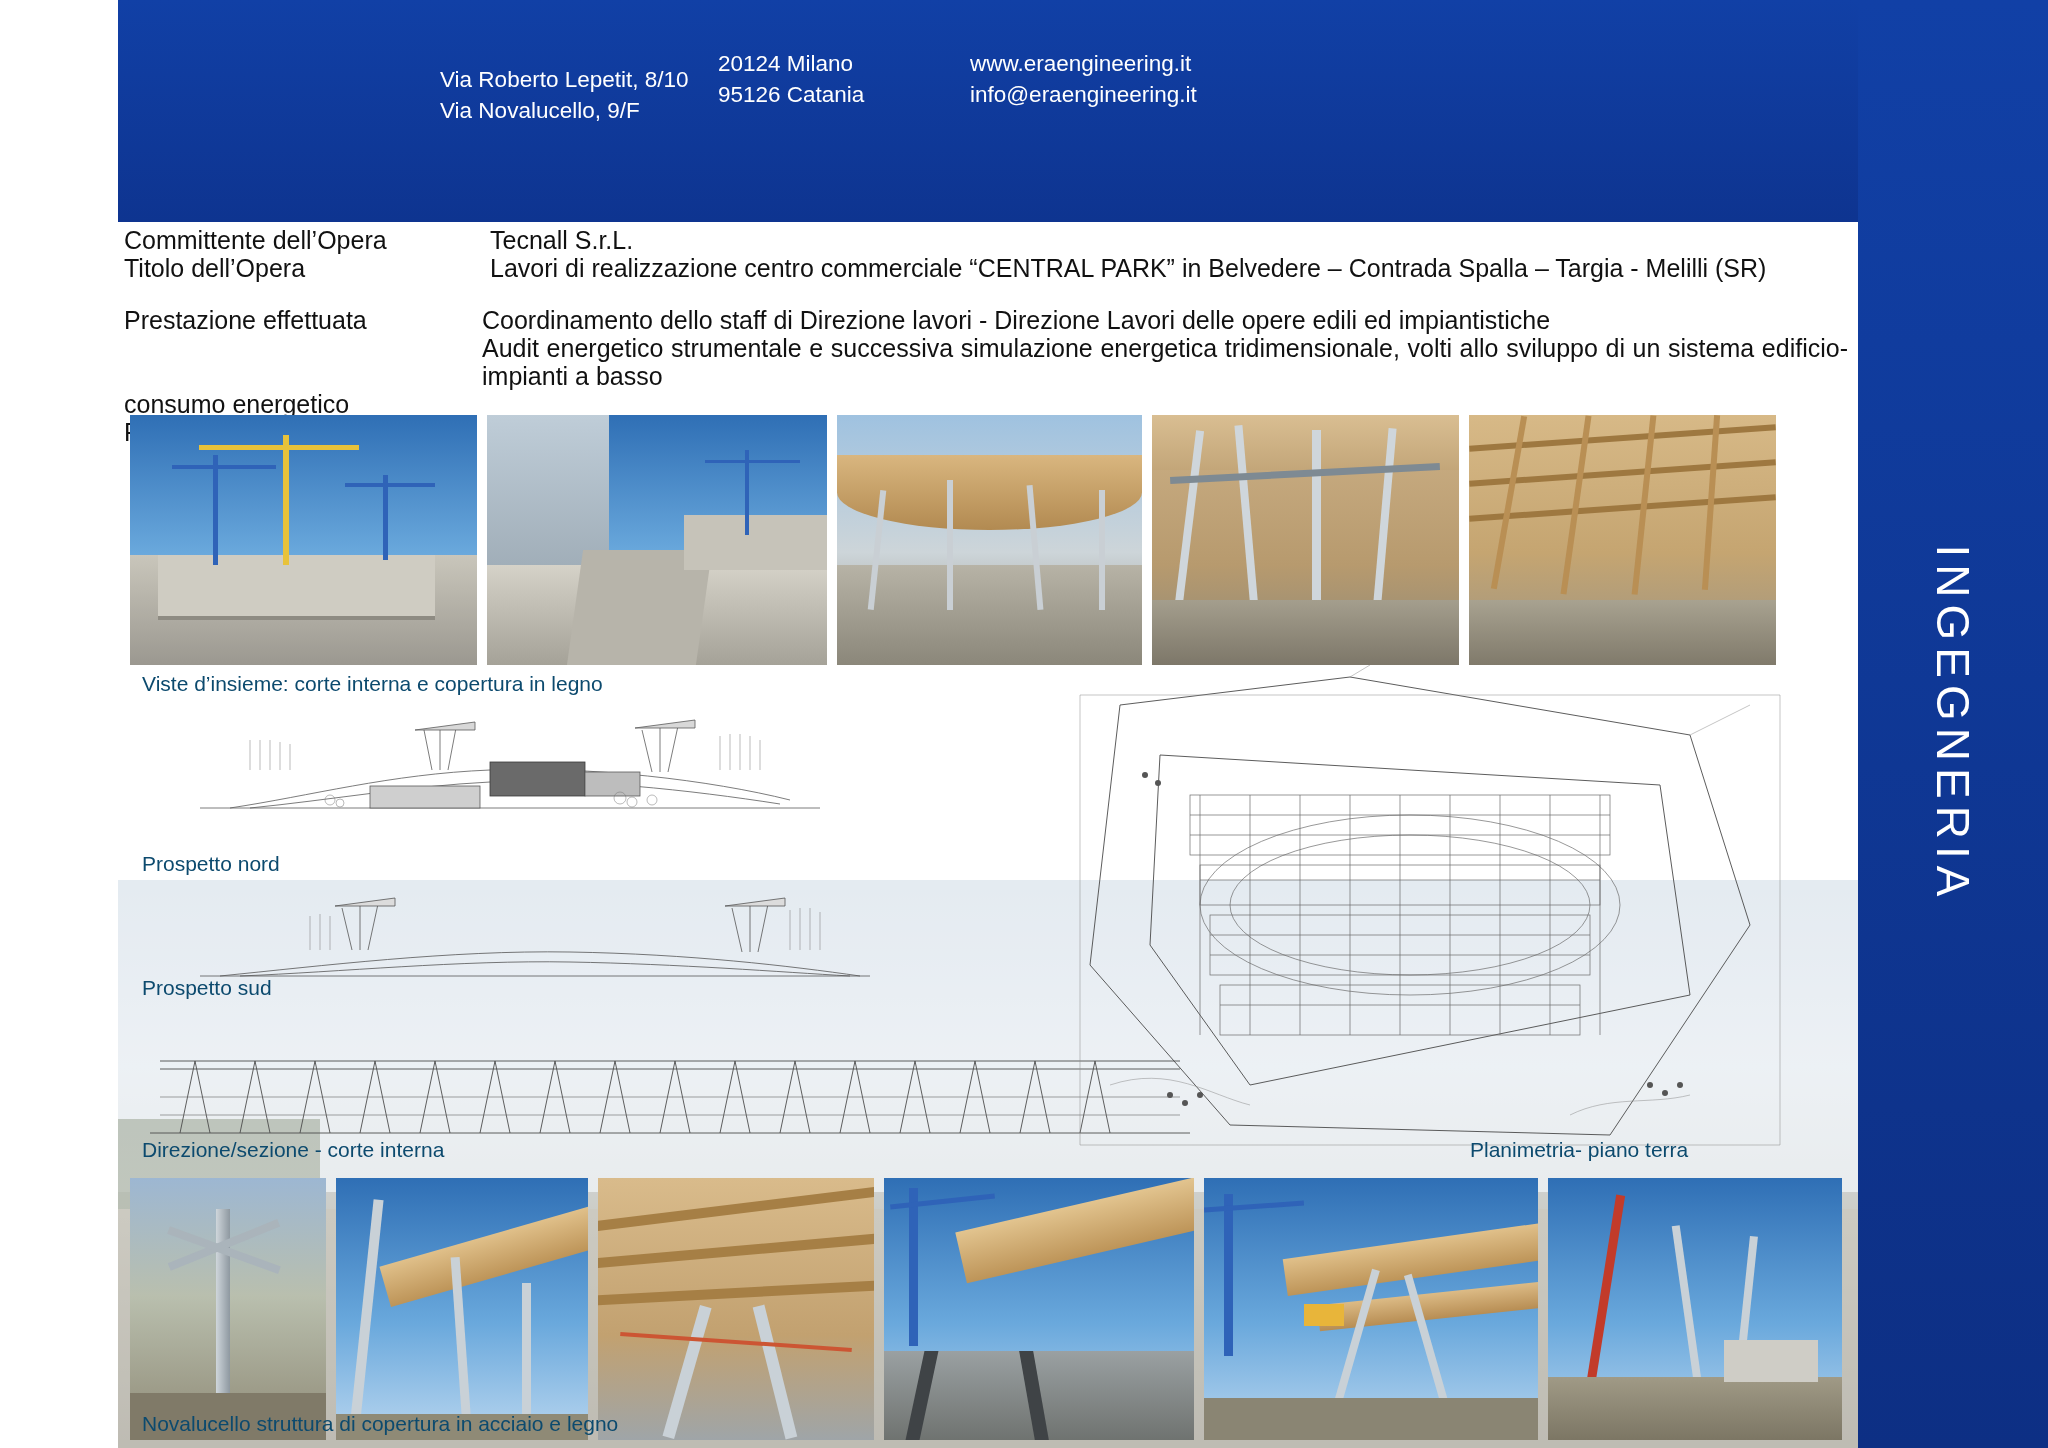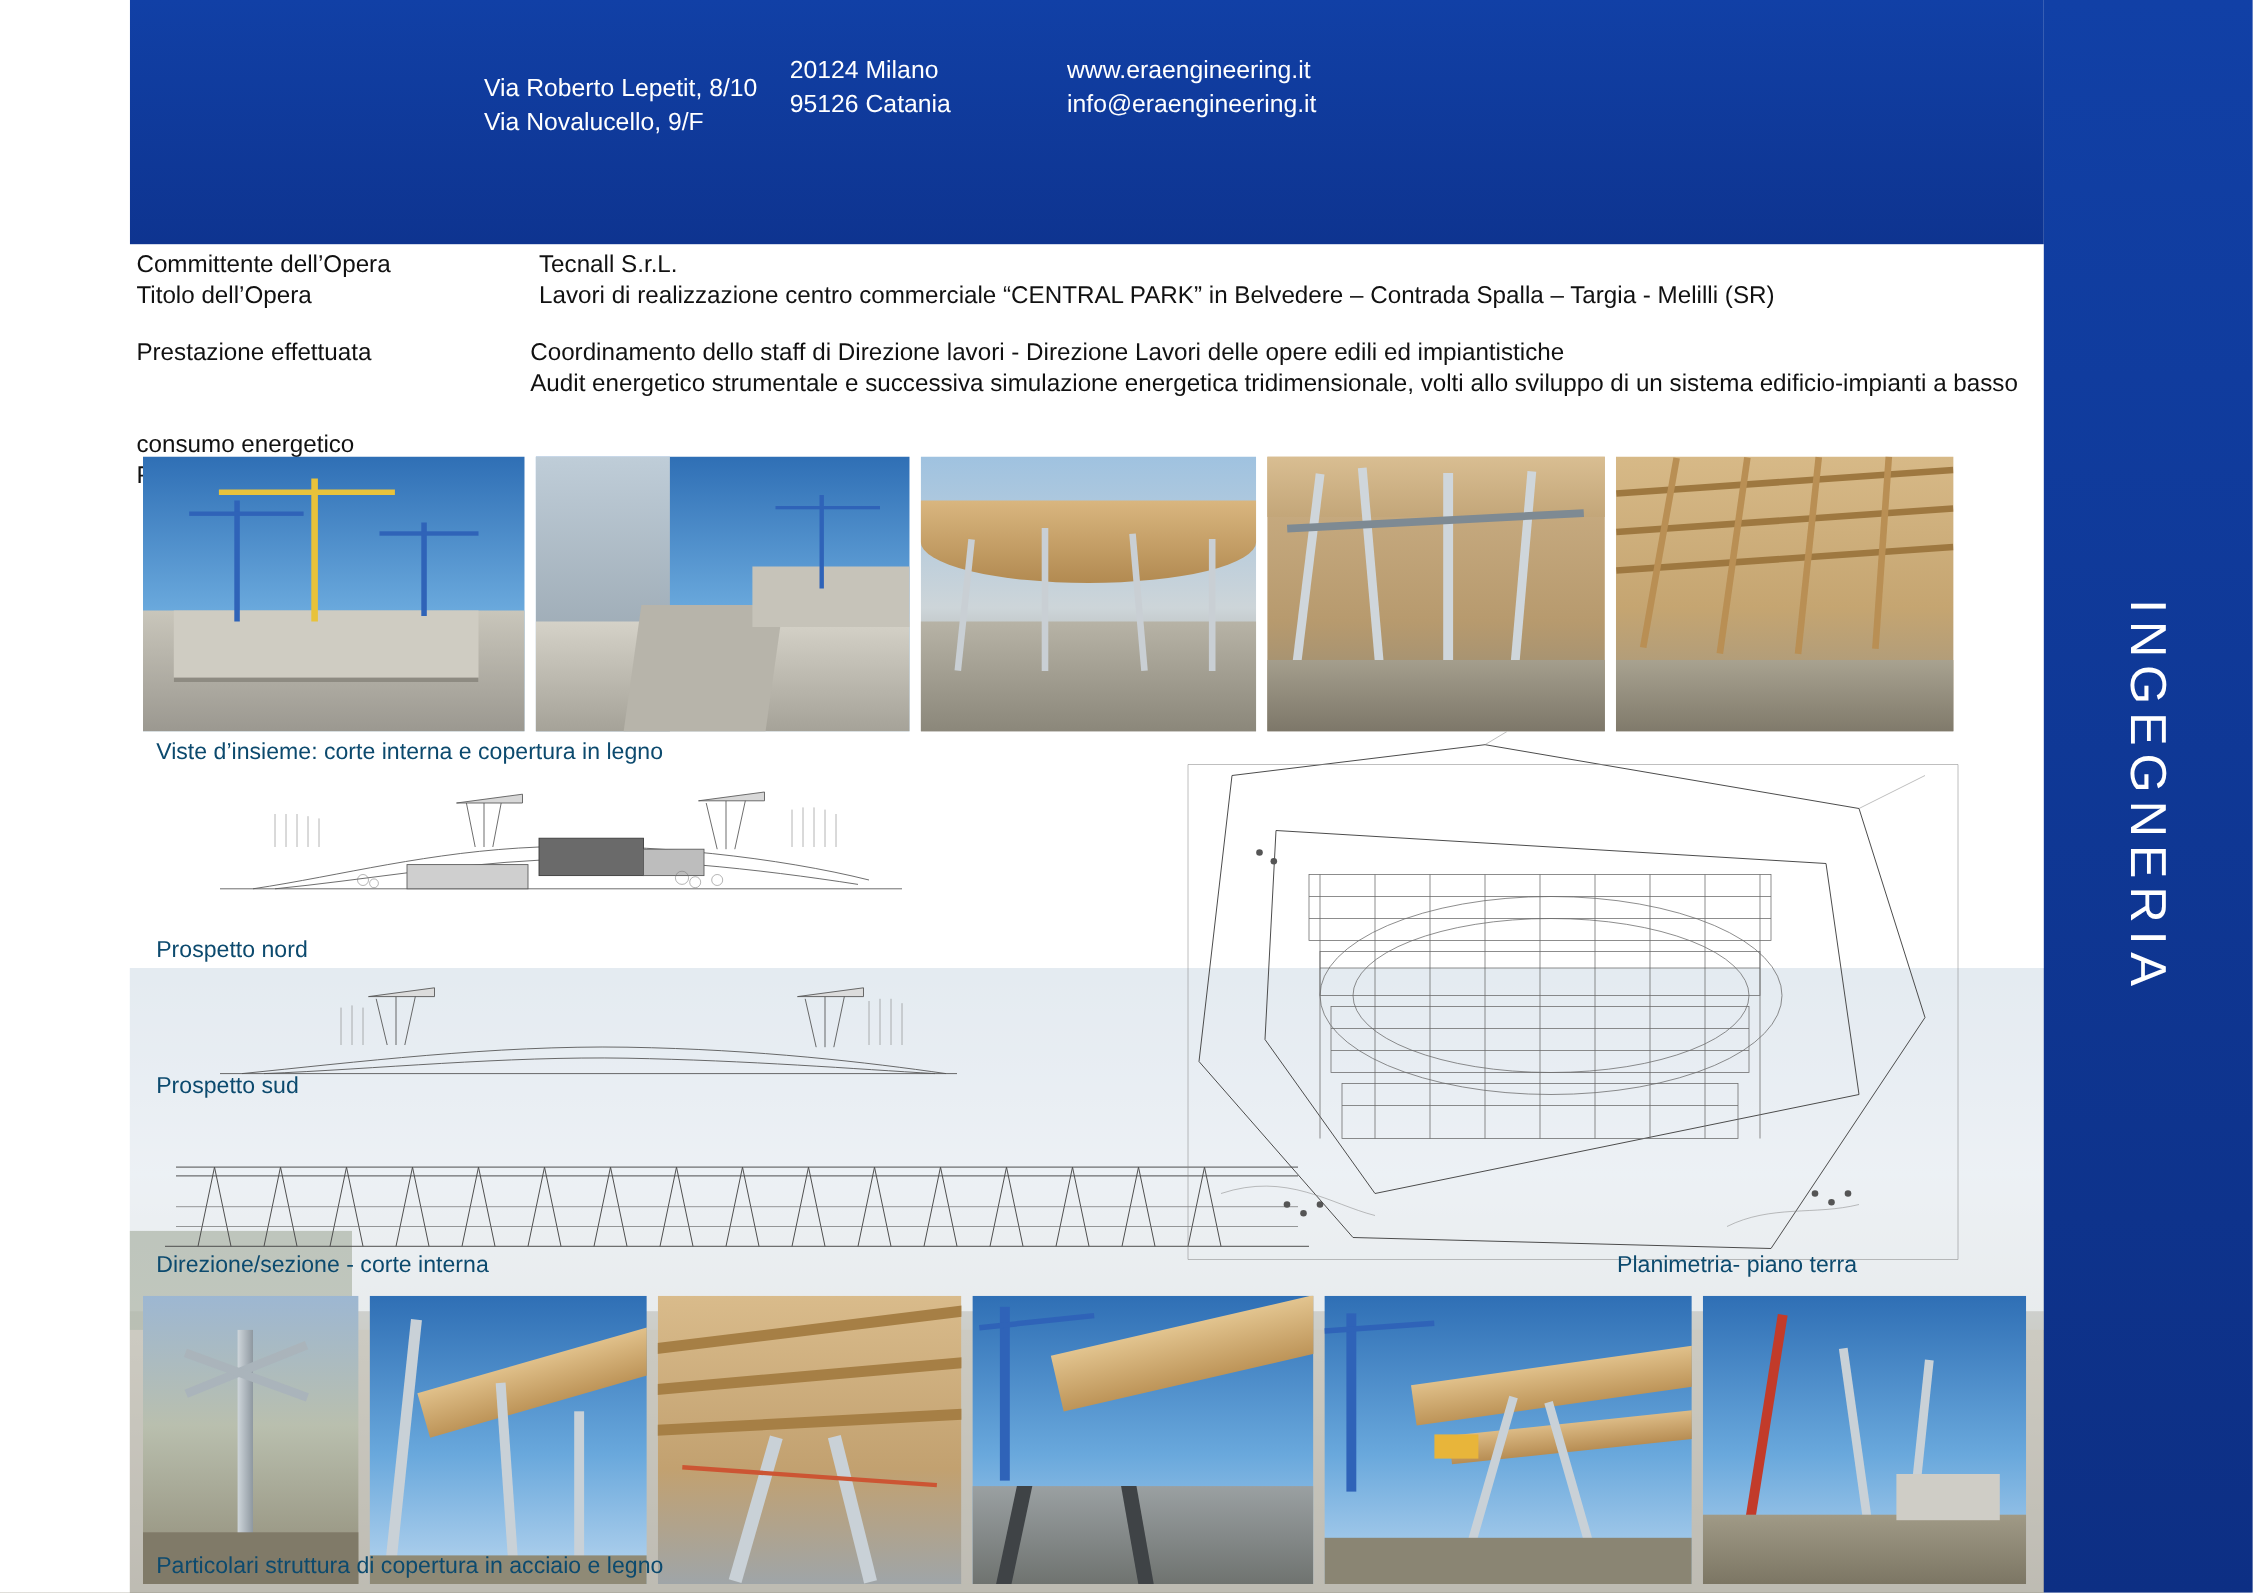--- a/index.html
+++ b/index.html
@@ -57,21 +57,21 @@
   }
 
   
   .hdr-addr { position:absolute; z-index:31; color:#ffffff; font-size:22.5px; line-height:31px; white-space:pre; }
   .addr-col1 { left:440px; top:64px; }
   .addr-col2 { left:718px; top:48px; }
   .addr-col3 { left:970px; top:48px; }
 
   
   .info { position:absolute; left:118px; top:222px; width:1740px; z-index:20; color:#111111; }
-  .row { position:absolute; white-space:pre; font-size:22px; line-height:28px; }
+  .row { position:absolute; white-space:pre; font-size:25px; line-height:28px; }
   .r1 { left:6px; top:4px; }
   .r1b { left:372px; top:4px; }
   .r2 { left:6px; top:32px;text-align:right; }
   .r2b { left:372px; top:32px; }
   .r3 { left:6px; top:84px; }
   .r3b { left:364px; top:84px; }
   .r4b { left:364px; top:112px; width:1366px; white-space:normal; text-align:justify; }
   .r5 { left:6px; top:168px; }
   .r6 { left:6px; top:196px; }
   .r6b { left:372px; top:196px; }
@@ -376,15 +376,15 @@
     <div class="ph2" style="left:1418px; width:294px;">
       <div class="ph-inner sky-b"></div>
       <div style="position:absolute;left:18%;top:6%;width:9px;height:74%;background:#c23b2a;transform:rotate(9deg);"></div>
       <div style="position:absolute;left:46%;top:18%;width:8px;height:62%;background:#c9d1d7;transform:rotate(-8deg);"></div>
       <div style="position:absolute;left:66%;top:22%;width:8px;height:58%;background:#c9d1d7;transform:rotate(6deg);"></div>
       <div style="position:absolute;left:0;bottom:0;width:100%;height:24%;background:linear-gradient(180deg,#a09a86 0%,#7c7664 100%);"></div>
       <div style="position:absolute;left:60%;bottom:22%;width:32%;height:16%;background:#cfcdc6;"></div>
     </div>
   </div>
 
-  <div class="cap" style="left:142px; top:1412px; z-index:26;">Particolari struttura di copertura in acciaio e legno</div>
+  <div class="cap" style="left:142px; top:1412px; z-index:26;">Novalucello struttura di copertura in acciaio e legno</div>
 
 </div>
 
 </body></html>

